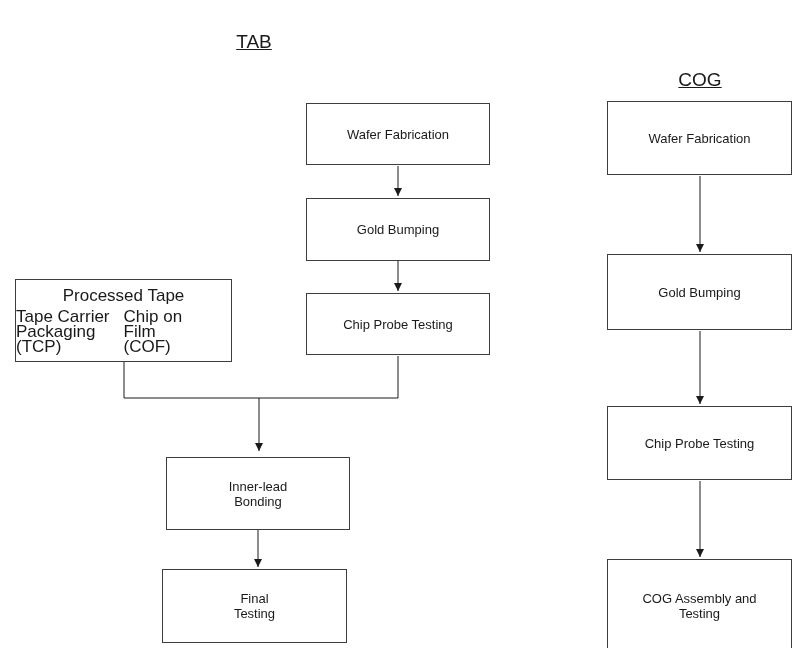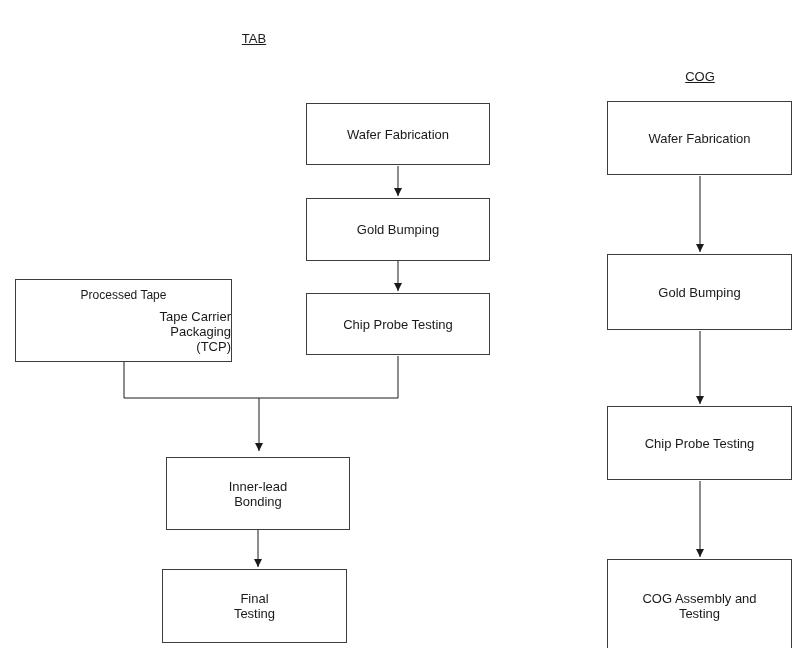--- a/index.html
+++ b/index.html
@@ -15,21 +15,21 @@
     font-family:"Liberation Sans", sans-serif;
     color:var(--text-color);
   }
   .canvas{
     position:relative;
     width:802px;height:648px;
     overflow:hidden;
   }
   .col-title{
     position:absolute;
-    font-size:13px;
+    font-size:19px;
     text-decoration:underline;
     text-align:center;
     white-space:nowrap;
   }
   .box{
     position:absolute;
     border:1px solid var(--border-color);
     background:var(--bg-color);
     box-sizing:border-box;
     display:flex;
@@ -41,30 +41,30 @@
   }
   .box-label{
     white-space:pre-line;
   }
   .box.tape{
     display:block;
     padding-top:8px;
   }
   .tape-title{
     text-align:center;
-    font-size:12px;
+    font-size:17px;
     margin-bottom:6px;
   }
   .tape-cols{
     display:flex;
   }
   .tape-col{
     flex:1;
-    text-align:right;
-    font-size:13px;
+    text-align:left;
+    font-size:17px;
     line-height:15px;
     white-space:pre-line;
   }
   svg.connectors{
     position:absolute;
     left:0;top:0;
     width:802px;height:648px;
     pointer-events:none;
   }
   svg.connectors path, svg.connectors line{
@@ -108,20 +108,23 @@
   <div class="box" style="left:306px;top:293px;width:184px;height:62px;">
     <span class="box-label">Chip Probe Testing</span>
   </div>
 
   <div class="box tape" style="left:15px;top:279px;width:217px;height:83px;">
     <div class="tape-title">Processed Tape</div>
     <div class="tape-cols">
       <div class="tape-col">Tape Carrier
 Packaging
 (TCP)</div>
+      <div class="tape-col">Chip on
+Film
+(COF)</div>
     </div>
   </div>
 
   <div class="box" style="left:166px;top:457px;width:184px;height:73px;">
     <span class="box-label">Inner-lead
 Bonding</span>
   </div>
 
   <div class="box" style="left:162px;top:569px;width:185px;height:74px;">
     <span class="box-label">Final

